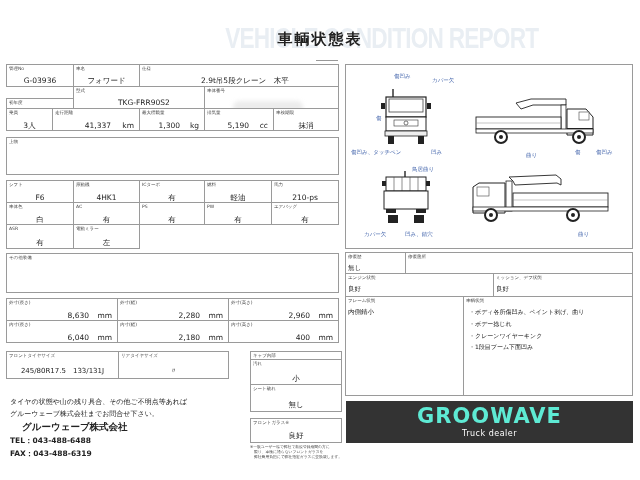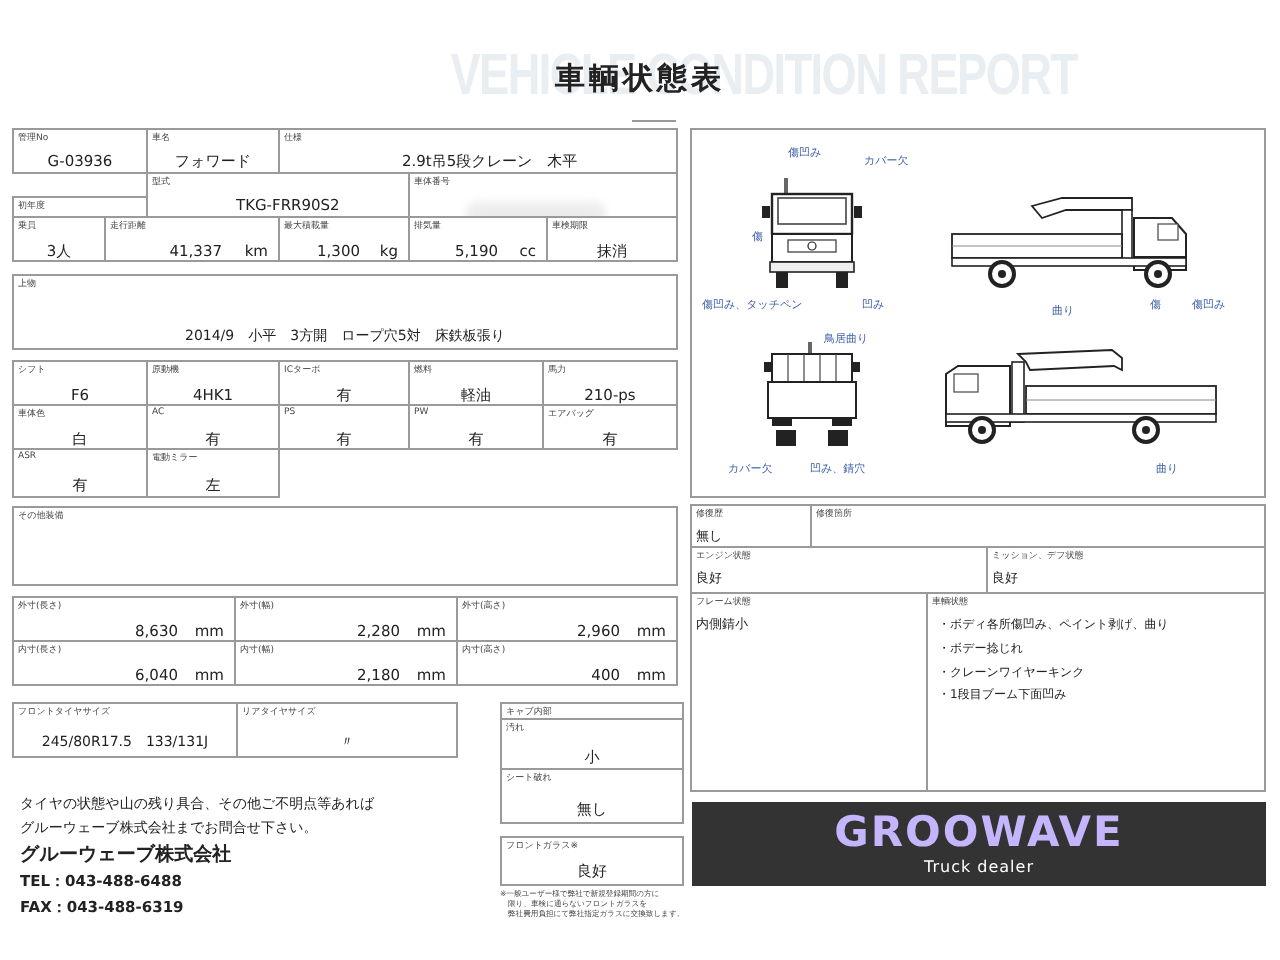--- a/index.html
+++ b/index.html
@@ -28,30 +28,30 @@
     position: absolute; left: 28px; top: 14px; width: 70px; height: 12px;
     background: #ececec; border-radius: 8px; filter: blur(2px);
   }
 
   .panel { position: absolute; border: 1px solid #9a9a9a; background: #fff; }
   .dmg { position: absolute; font-size: 5.5px; color: #3b5ea8; white-space: nowrap; }
 
   .truck svg { display: block; }
 
   .notice { position: absolute; left: 10px; font-size: 7px; color: #222; white-space: nowrap; }
-  .company { position: absolute; left: 10px; top: 421px; font-size: 9.5px; font-weight: bold; color: #222; }
+  .company { position: absolute; left: 22px; top: 421px; font-size: 9.5px; font-weight: bold; color: #222; }
   .tel { position: absolute; left: 10px; font-size: 7.5px; font-weight: bold; color: #222; }
 
   .tiny { position: absolute; left: 250px; font-size: 3.8px; color: #444; white-space: nowrap; }
 
   .logo-box {
     position: absolute; left: 346px; top: 401px; width: 287px; height: 42px; background: #333333;
   }
   .logo-main {
-    position: absolute; left: 0; right: 0; top: 3px; text-align: center; color: #c4b5fd;
+    position: absolute; left: 0; right: 0; top: 3px; text-align: center; color: #5eead4;
     font-family: "DejaVu Sans", sans-serif; font-weight: bold; font-size: 21px; letter-spacing: 1px;
   }
   .logo-sub {
     position: absolute; left: 0; right: 0; top: 28px; text-align: center; color: #fff;
     font-family: "DejaVu Sans", sans-serif; font-size: 8px; letter-spacing: 0.5px;
   }
   .bullet { position: absolute; left: 5px; font-size: 6px; color: #222; white-space: nowrap; }
 </style>
 </head>
 <body>
@@ -105,21 +105,20 @@
   <div class="val" style="top:12px;right:24px;">5,190</div>
   <div class="unit" style="top:12px;">cc</div>
 </div>
 <div class="cell" style="left:273px;top:108px;width:66px;height:23px;">
   <div class="lbl">車検期限</div>
   <div class="val c" style="top:12px;">抹消</div>
 </div>
 
 <div class="cell" style="left:6px;top:137px;width:333px;height:38px;">
   <div class="lbl">上物</div>
-  <div class="val c" style="top:25px;font-size:7px;">2014/9　小平　3方開　ロープ穴5対　床鉄板張り</div>
 </div>
 
 <div class="cell" style="left:6px;top:180px;width:68px;height:23px;">
   <div class="lbl">シフト</div>
   <div class="val c" style="top:12px;">F6</div>
 </div>
 <div class="cell" style="left:73px;top:180px;width:67px;height:23px;">
   <div class="lbl">原動機</div>
   <div class="val c" style="top:12px;">4HK1</div>
 </div>

